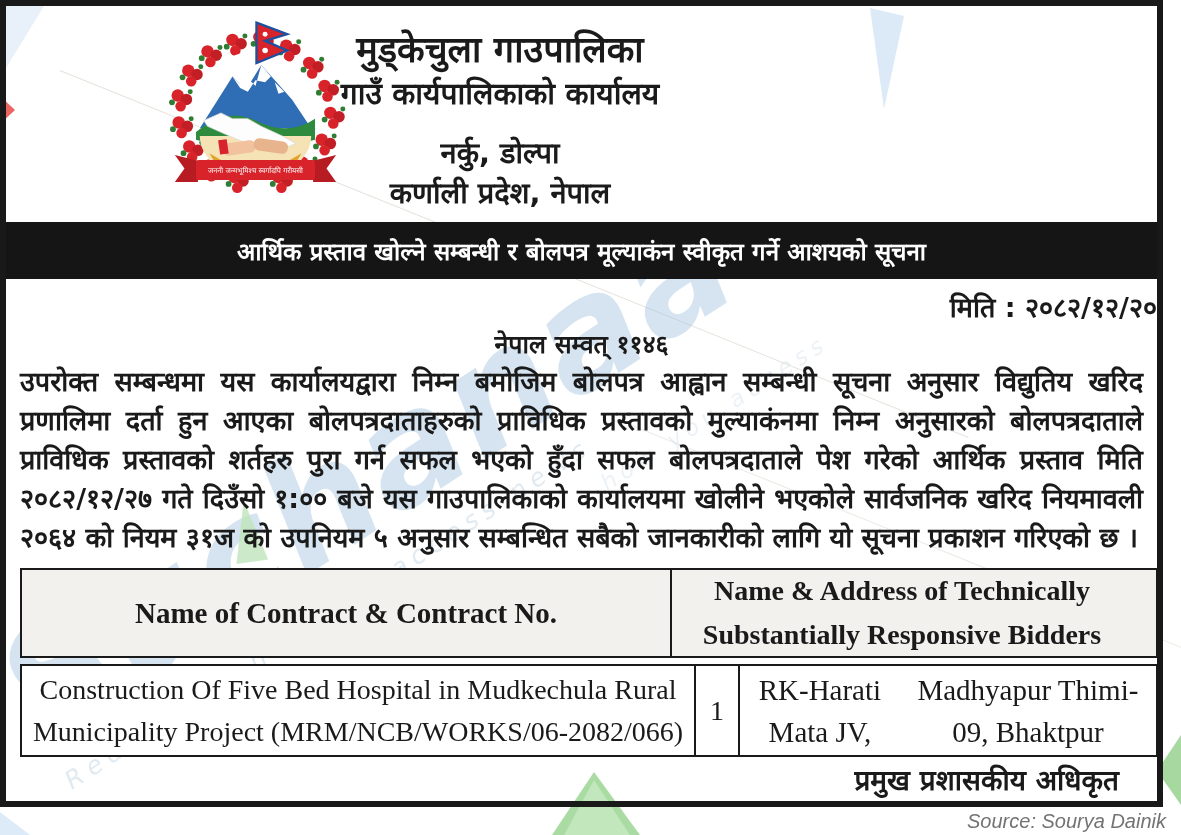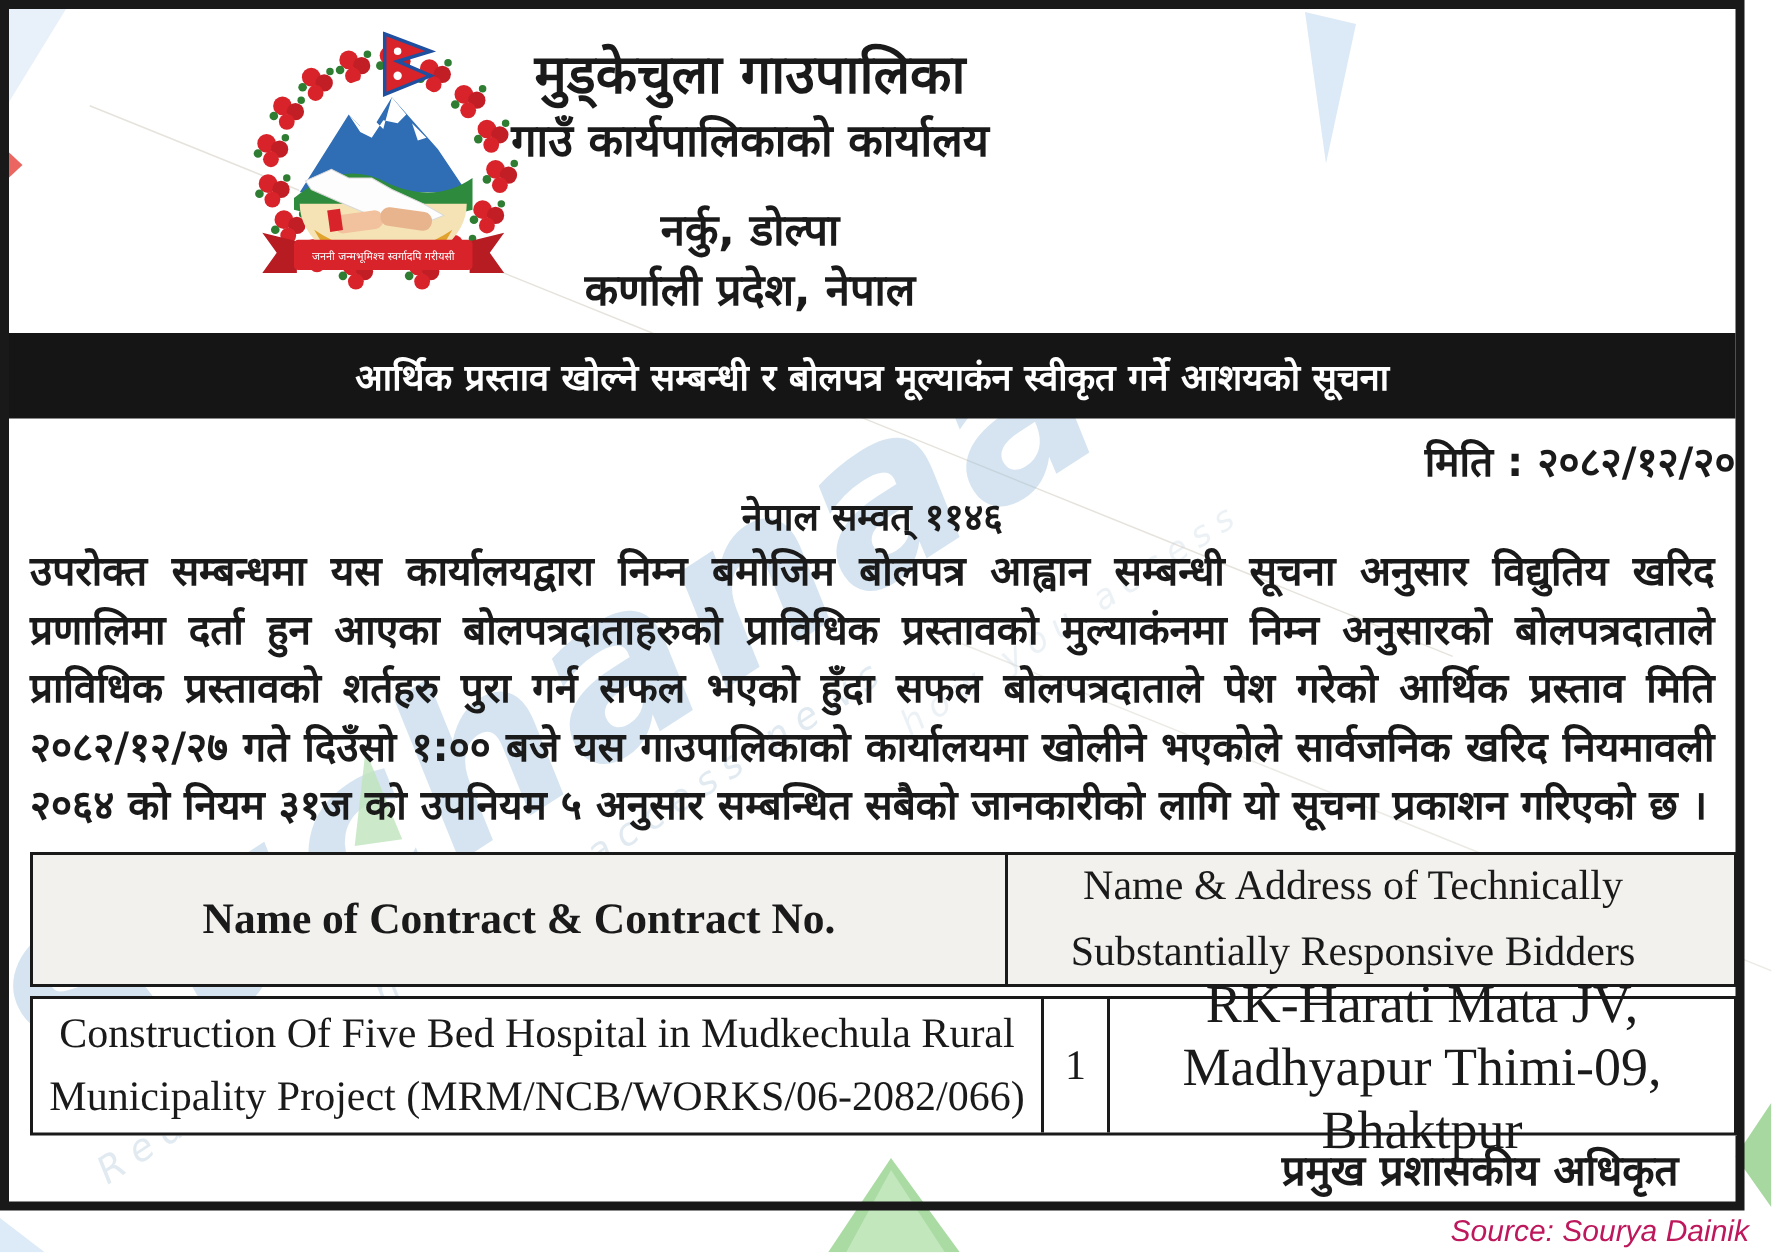--- a/index.html
+++ b/index.html
@@ -46,28 +46,28 @@
   #body-para{left:20px;top:362px;width:1123px;font-size:27px;line-height:39px;text-align:justify;font-weight:bold;}
 
   
   .tbl-row{border:2px solid #1a1a1a;background:#fff;display:flex;}
   #thead-row{left:20px;top:568px;width:1138px;height:90px;background:#f2f1ee;}
   #tbody-row{left:20px;top:664px;width:1138px;height:93px;}
   .cell{display:flex;align-items:center;justify-content:center;text-align:center;
         font-family:"Liberation Serif","DejaVu Serif",serif;box-sizing:border-box;}
   .cell + .cell{border-left:2px solid #1a1a1a;}
   #th-contract{width:648px;font-weight:bold;font-size:29px;}
-  #th-bidders{width:462px;font-weight:normal;font-size:28px;line-height:44px;padding:0 18px;}
+  #th-bidders{width:462px;font-weight:bold;font-size:28px;line-height:44px;padding:0 18px;}
   #td-contract{width:672px;font-size:28px;line-height:42px;padding:0 10px;}
   #td-sn{width:44px;font-size:28px;}
-  #td-bidder{width:418px;font-size:36px;line-height:42px;flex-direction:column;}
+  #td-bidder{width:418px;font-size:29px;line-height:42px;flex-direction:row;}
 
   #signature{left:6px;top:760px;width:1113px;text-align:right;font-size:28px;font-weight:bold;}
   #source-credit{left:0;top:810px;width:1166px;text-align:right;font-size:20px;font-style:italic;
-                 font-family:"Liberation Sans","DejaVu Sans",sans-serif;color:#be185d;}
+                 font-family:"Liberation Sans","DejaVu Sans",sans-serif;color:#737373;}
 </style>
 </head>
 <body>
 
 <div id="page">
 
   <div class="abs decor" id="wm-line1"></div>
   <div class="abs decor" id="wm-line2"></div>
   <div class="abs decor" id="watermark">
     <div class="big">Suchanaa</div>

